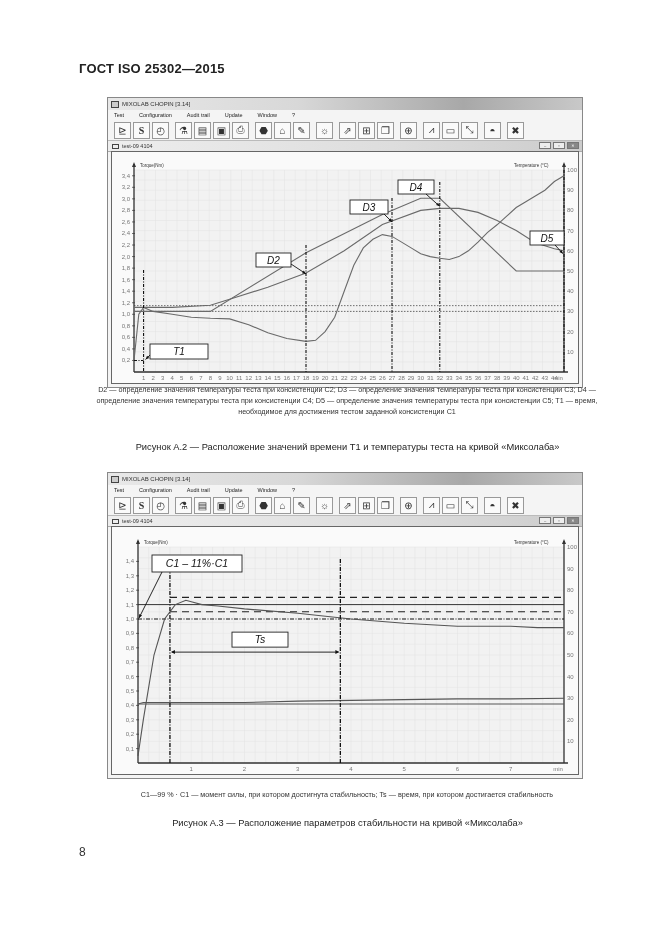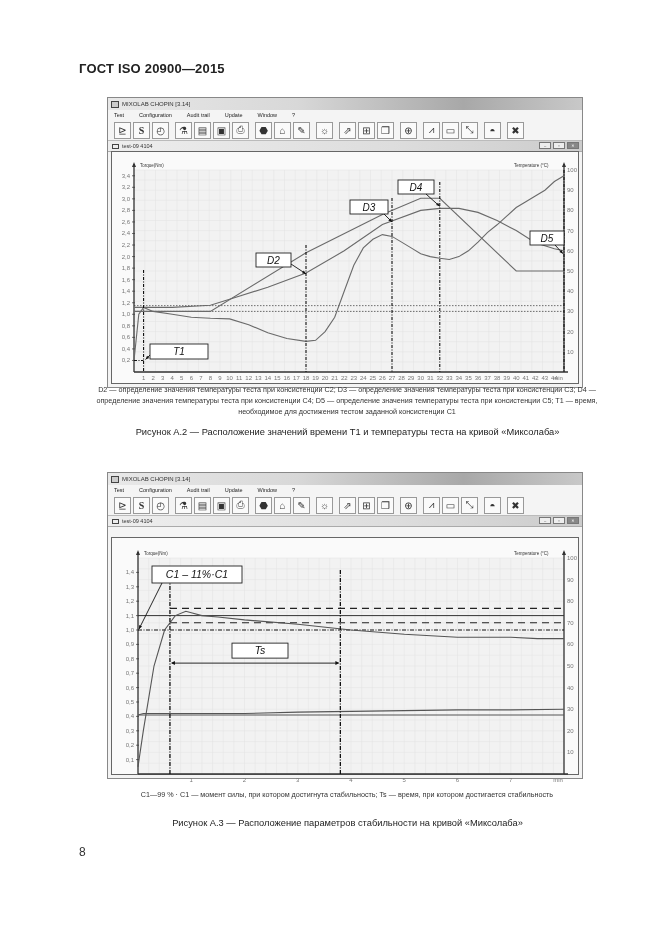--- a/index.html
+++ b/index.html
@@ -18,34 +18,34 @@
   .toolbar { height:20px; display:flex; align-items:center; padding-left:6px; gap:2px; border-bottom:1px solid #bbb; }
   .tb { width:17px; height:17px; border:1px solid #999; background:#fafafa; box-sizing:border-box; display:flex; align-items:center; justify-content:center; font-size:10px; color:#333; }
   .tb.gap { margin-left:4px; }
   .subbar { height:10px; display:flex; align-items:center; padding-left:4px; font-size:5.5px; color:#333; background:linear-gradient(to right,#eee,#ddd 60%,#ccc); border-bottom:1px solid #aaa; position:relative; }
   .sub-icon { width:7px; height:5px; border:1px solid #444; margin-right:3px; box-sizing:border-box; }
   .winctrls { position:absolute; right:3px; top:1px; display:flex; gap:2px; }
   .winctrls div { width:12px; height:7px; border:1px solid #777; box-sizing:border-box; background:#eee; font-size:4px; text-align:center; line-height:6px; }
   .winctrls div.x { background:#888; color:#fff; }
   .chart-area { position:absolute; left:3px; right:3px; bottom:3px; background:#fafafa; border:1px solid #666; }
   .win1 .chart-area { top:53px; }
-  .win2 .chart-area { top:64px; }
+  .win2 .chart-area { top:53px; }
   svg text { font-family:"Liberation Sans", sans-serif; }
 
   .legend { position:absolute; left:79px; width:536px; font-size:7.2px; color:#333; text-align:center; line-height:11px; }
   .legend1 { top:384px; }
   .legend2 { top:789px; }
   .caption { position:absolute; left:60px; width:575px; text-align:center; font-size:9.3px; color:#222; line-height:12px; }
-  .cap1 { top:426px; }
+  .cap1 { top:441px; }
   .cap2 { top:817px; }
 </style>
 </head>
 <body>
 
-<div class="doc-header">ГОСТ ISO 20900—2015</div>
+<div class="doc-header">ГОСТ ISO 25302—2015</div>
 
 <div class="win win1">
   <div class="titlebar">
     <span class="app-icon"></span>
     <span>MIXOLAB CHOPIN [3.14]</span>
   </div>
   <div class="menubar">
     <span>Test</span>
     <span>Configuration</span>
     <span>Audit trail</span>

